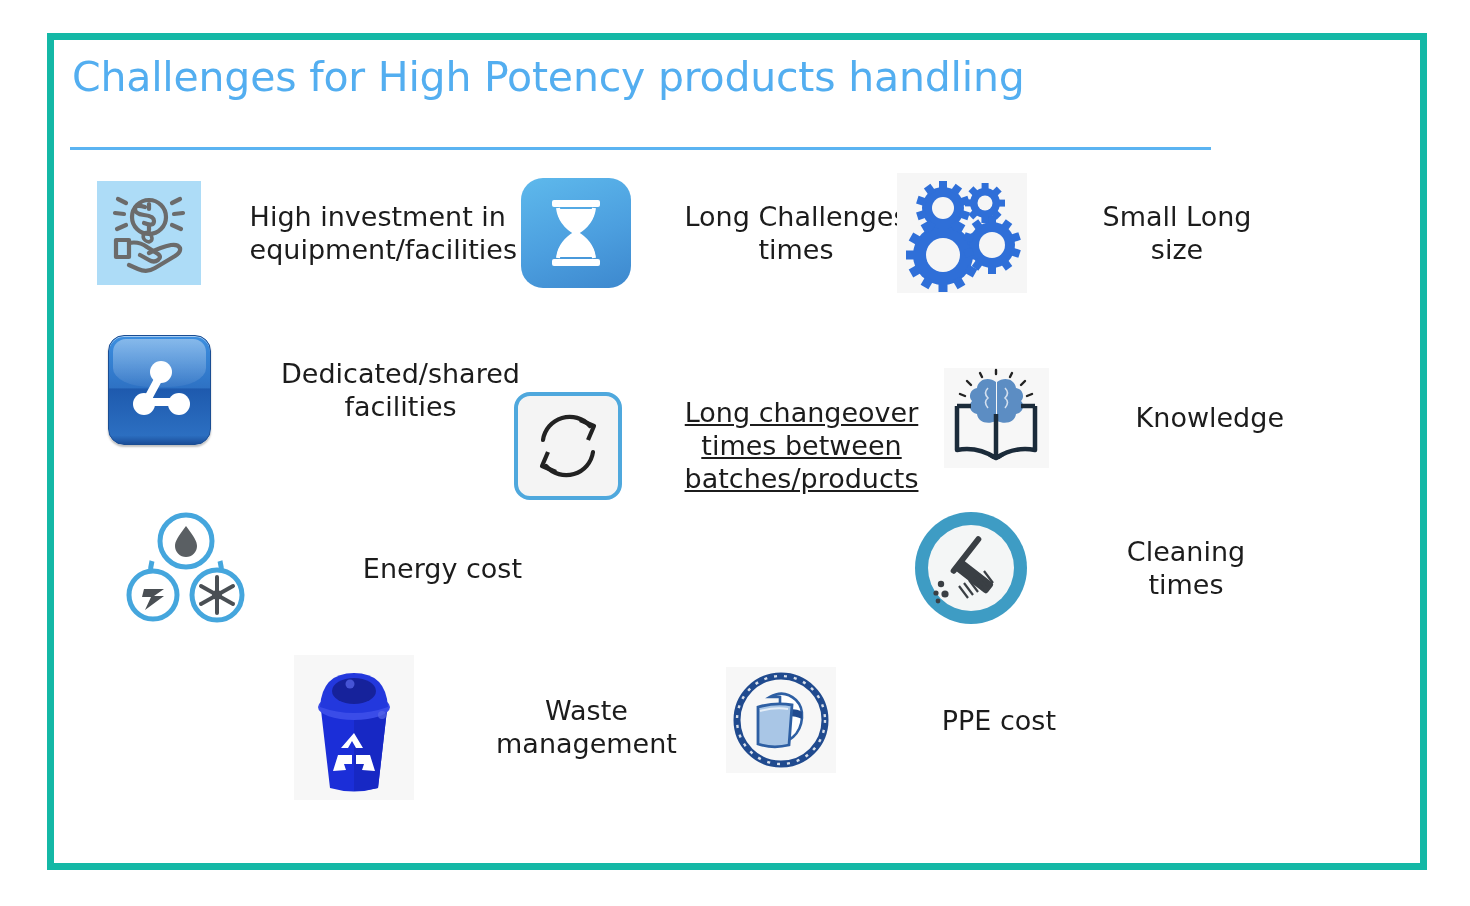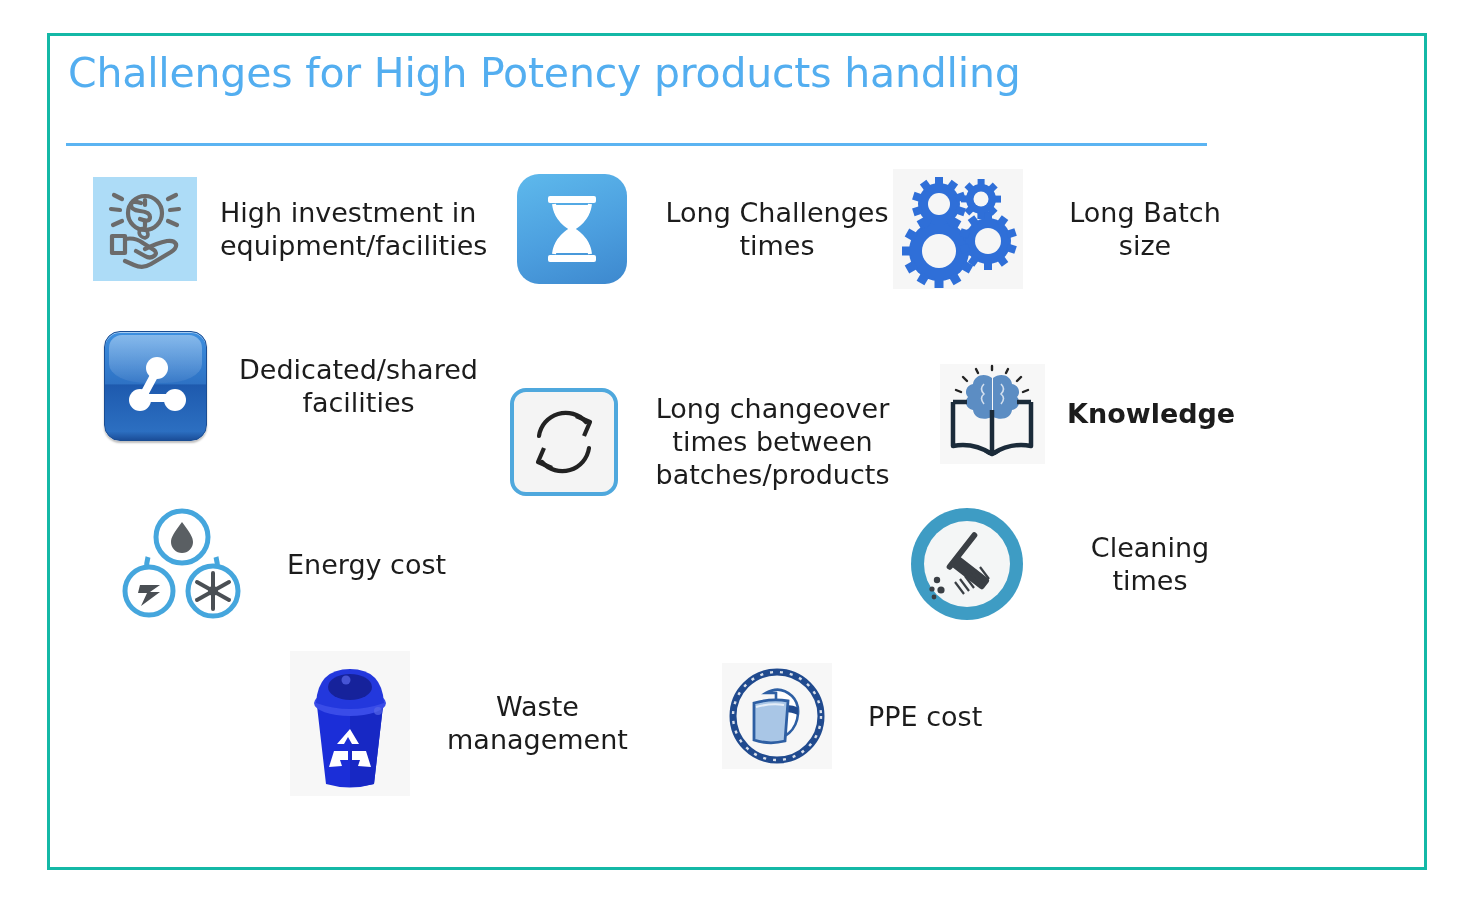--- a/index.html
+++ b/index.html
@@ -14,21 +14,21 @@
     overflow: hidden;
   }
 
   
   #slide-frame {
     position: absolute;
     left: 47px;
     top: 33px;
     width: 1380px;
     height: 837px;
-    border: 3px solid #14b8a6;
+    border: 7px solid #14b8a6;
     background: #ffffff;
     box-sizing: border-box;
   }
 
   
   #slide-title {
     position: absolute;
     left: 18px;
     top: 12px;
     font-size: 41px;
@@ -46,20 +46,21 @@
     width: 1141px;
     height: 3px;
     background: #5BB4F2;
   }
 
   
   .item {
     position: absolute;
     display: flex;
     align-items: center;
+    justify-content: space-between;
   }
   .item .label {
     color: #1c1c1c;
     font-size: 27px;
     line-height: 33px;
     font-family: "DejaVu Sans", sans-serif;
     white-space: pre-line;
   }
   .label.left   { text-align: left; }
   .label.center { text-align: center; }
@@ -251,21 +252,21 @@
               <rect x="-3.4" y="-20" width="7" height="7" transform="rotate(180)"></rect>
               <rect x="-3.4" y="-20" width="7" height="7" transform="rotate(225)"></rect>
               <rect x="-3.4" y="-20" width="7" height="7" transform="rotate(270)"></rect>
               <rect x="-3.4" y="-20" width="7" height="7" transform="rotate(315)"></rect>
             </g>
             <circle cx="0" cy="0" r="7.5" fill="#F6F6F6"></circle>
           </g>
         </g>
       </svg>
     </div>
-    <div class="label center" style="margin-left:22px; width:200px;">Long Batch
+    <div class="label center" style="margin-left:22px; width:200px;">Small Long
 size</div>
   </div>
 
   <div class="item" style="left:30px; top:294px; width:420px; height:112px;padding-left:24px;">
     <div class="iconbox ic-facilities">
       <svg width="103" height="110" viewBox="0 0 103 110" style="position:absolute;left:0;top:0;">
         <g stroke="#ffffff" stroke-width="8" stroke-linecap="round" fill="none">
           <path d="M51 40 L37 66"></path>
           <path d="M37 66 L69 66"></path>
         </g>
@@ -286,26 +287,26 @@
         <g fill="none" stroke="#222222" stroke-width="4.2" stroke-linecap="round" stroke-linejoin="round">
           <path d="M25 44 A27 27 0 0 1 72 30"></path>
           <path d="M75 56 A27 27 0 0 1 28 70"></path>
         </g>
         <g fill="none" stroke="#222222" stroke-width="4.2" stroke-linejoin="round">
           <path d="M62 24 L76 30 L70 44"></path>
           <path d="M38 76 L24 70 L30 56"></path>
         </g>
       </svg>
     </div>
-    <div class="label center" style="margin-left:22px; width:265px;">Long changeover
+    <div class="label center" style="margin-left:22px; width:265px;text-decoration:underline;">Long changeover
 times between
 batches/products</div>
   </div>
 
-  <div class="item" style="left:890px; top:325px; width:340px; height:105px;font-weight:bold;">
+  <div class="item" style="left:890px; top:325px; width:340px; height:105px;">
     <div class="iconbox ic-knowledge">
       <svg width="105" height="100" viewBox="0 0 105 100">
 
         <g stroke="#222" stroke-width="2.4" stroke-linecap="round">
           <path d="M52 6 v-4"></path>
           <path d="M38 9 l-2 -4"></path>
           <path d="M66 9 l2 -4"></path>
           <path d="M27 17 l-4 -4"></path>
           <path d="M77 17 l4 -4"></path>
           <path d="M21 28 l-5 -2"></path>

